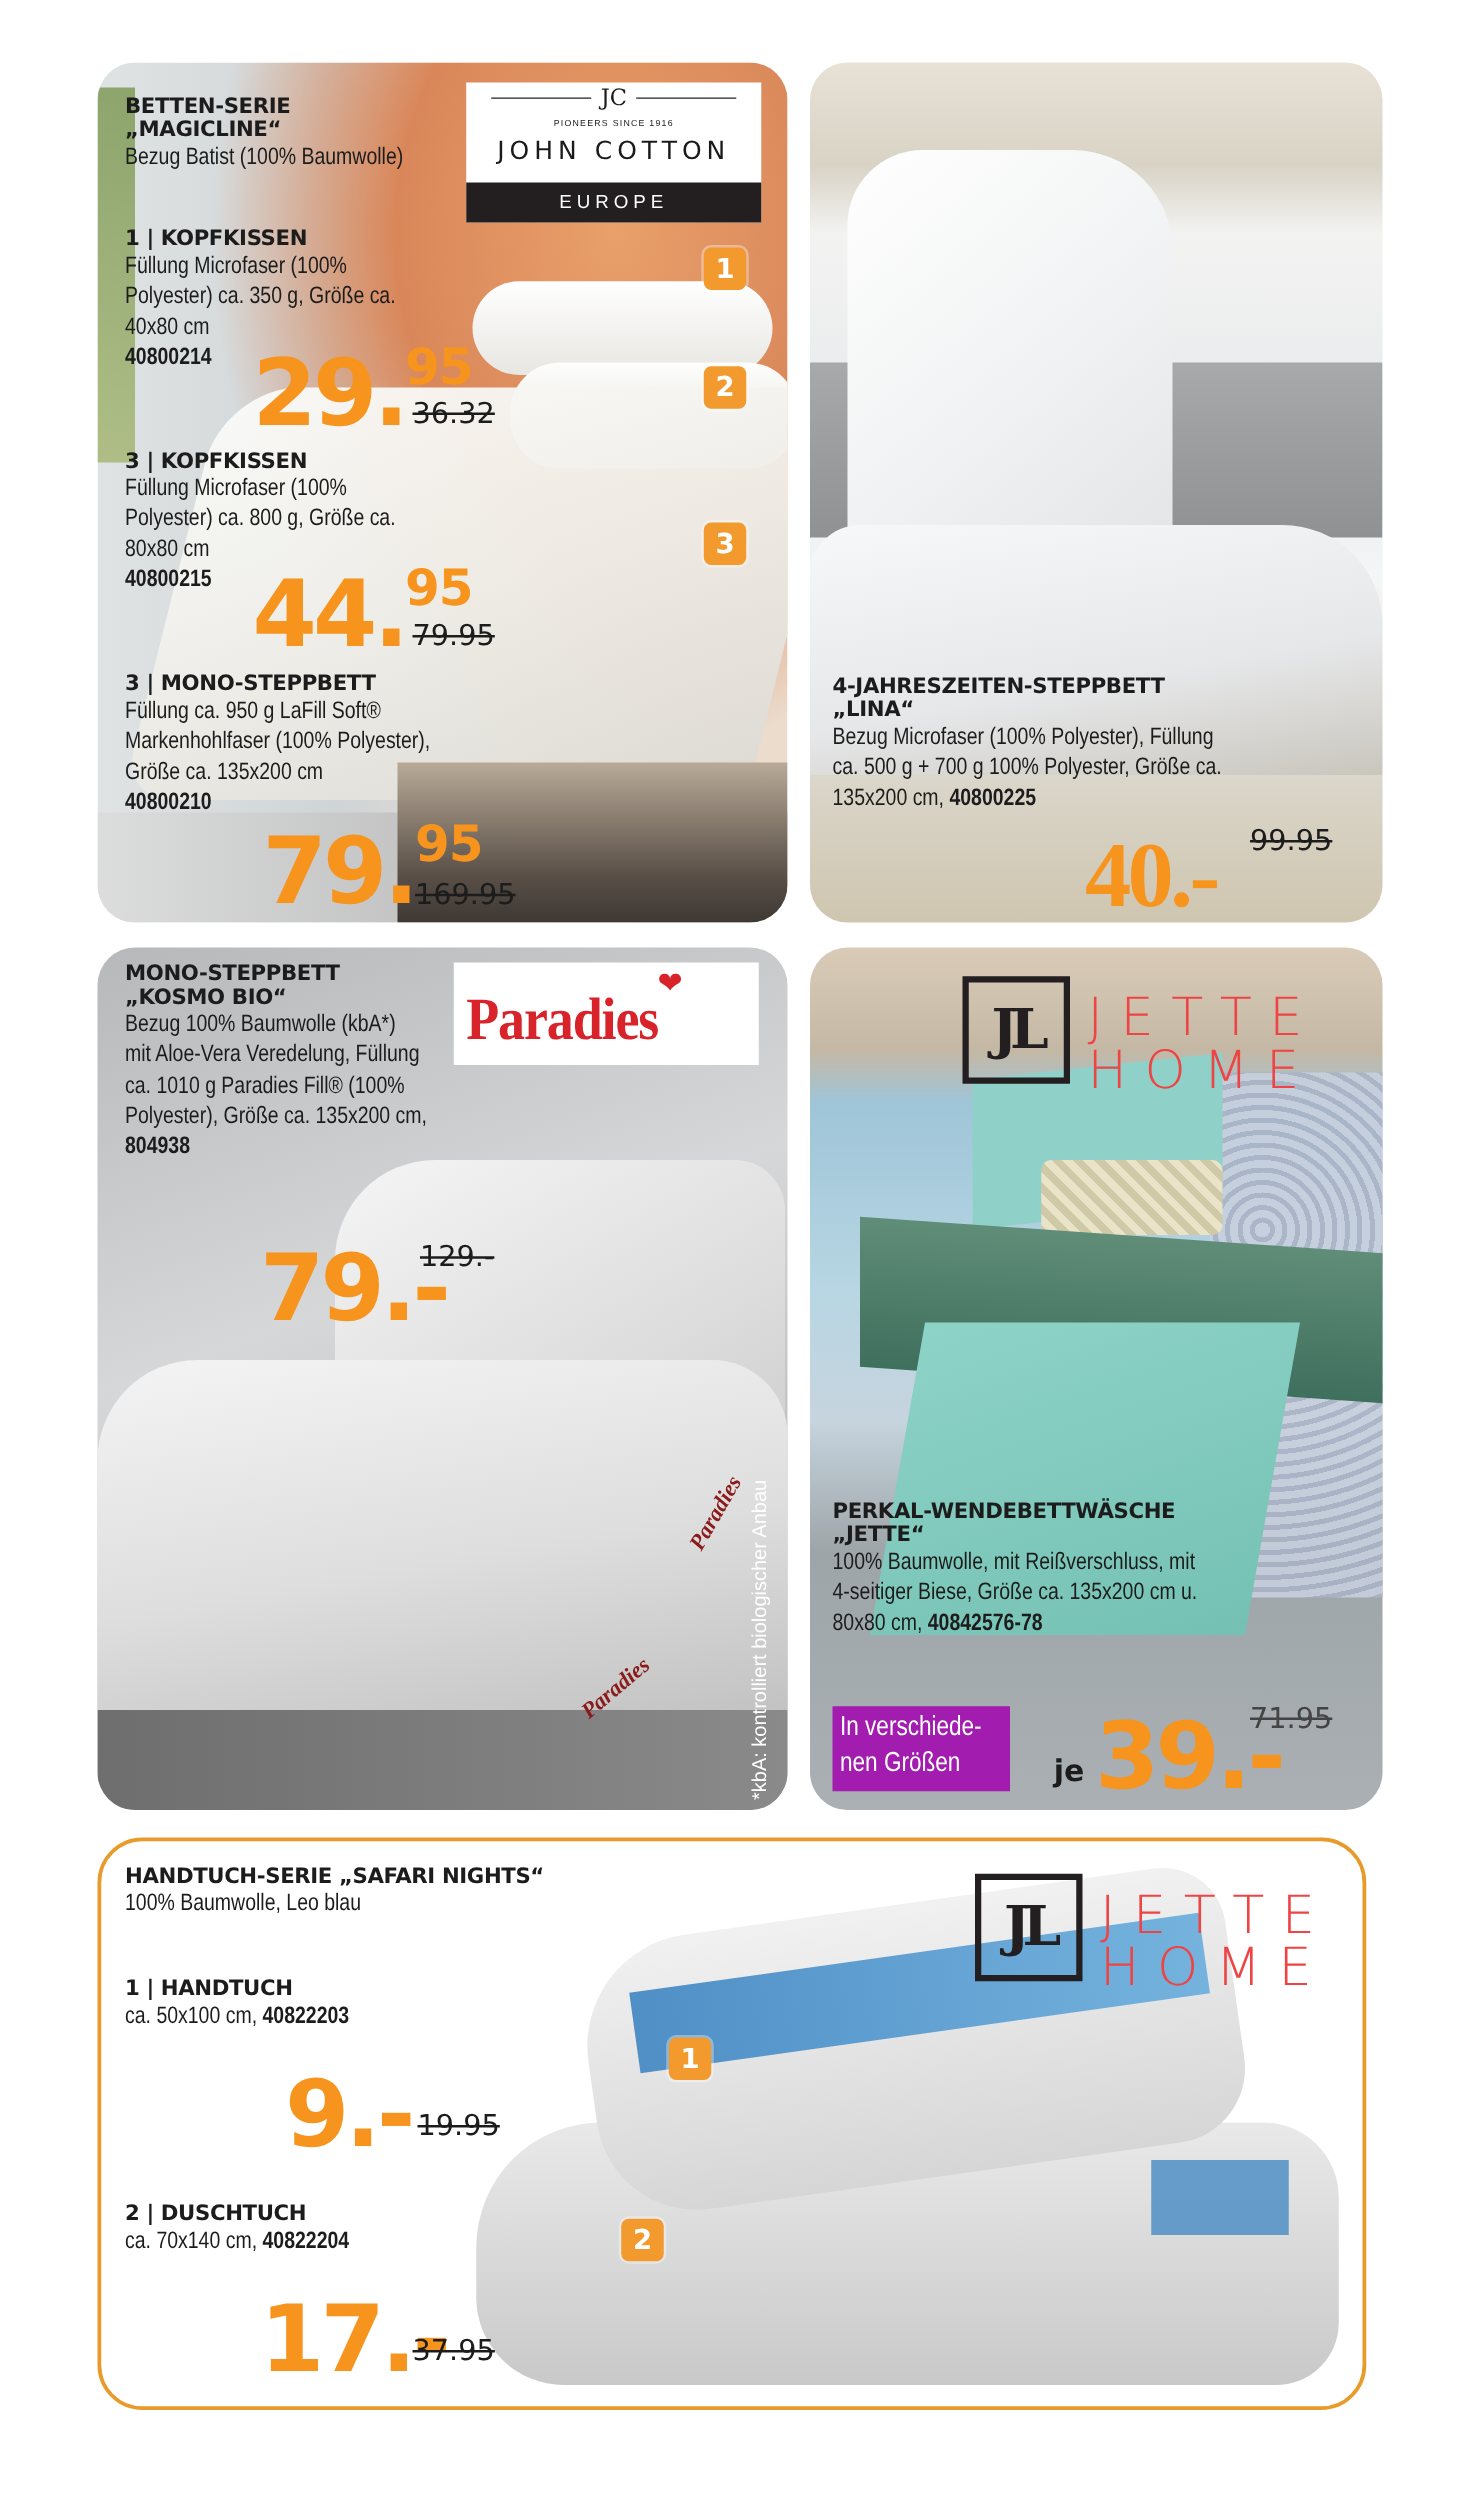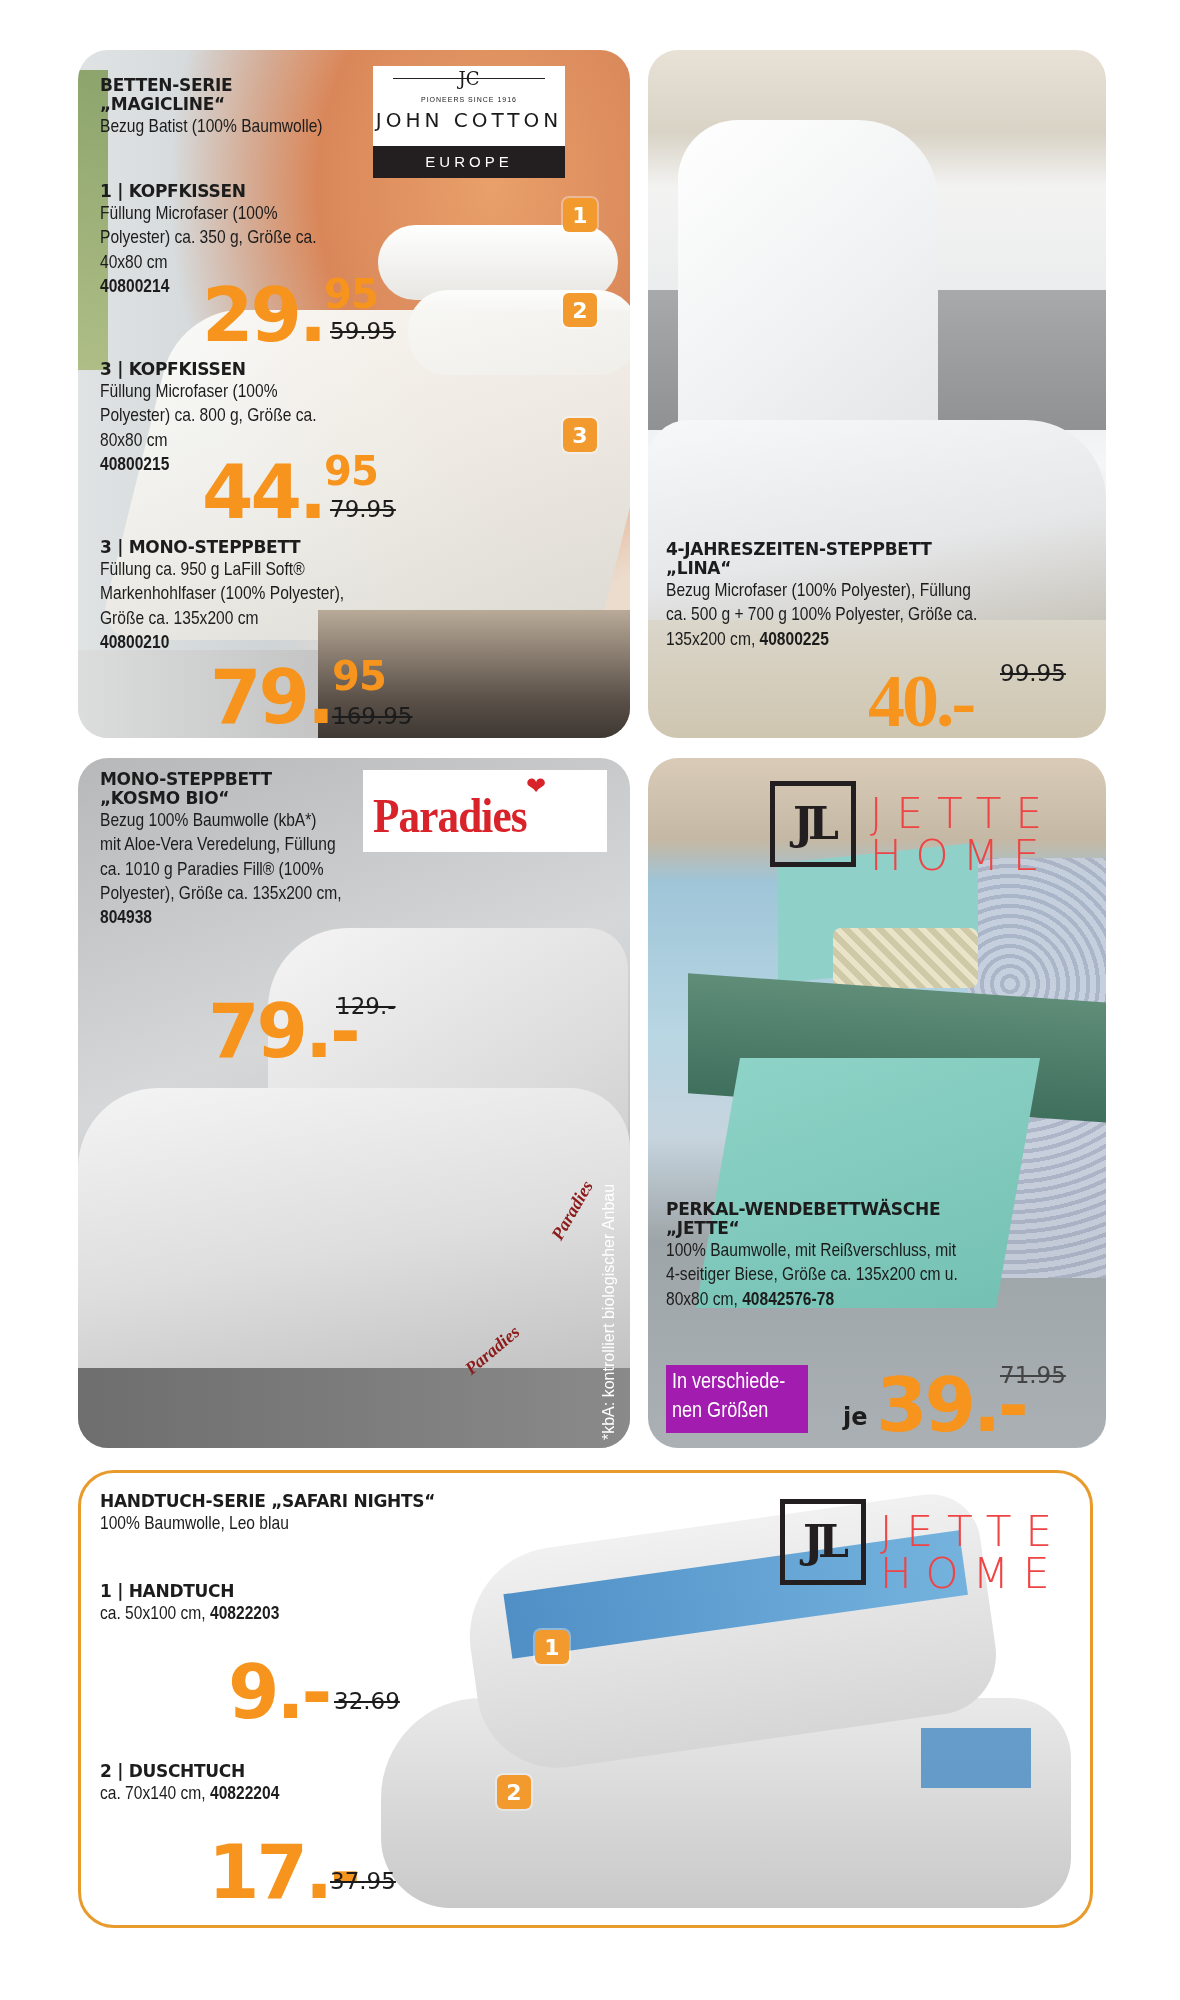--- a/index.html
+++ b/index.html
@@ -65,21 +65,21 @@
   .art { font-weight: bold; }
 
   .price { position: absolute; z-index: 4; font-family: "DejaVu Sans", sans-serif; font-weight: bold; color: #f7941d; line-height: 1; white-space: nowrap; }
   .price .main { font-size: 74px; letter-spacing: -3px; }
   .price .cents { font-size: 40px; vertical-align: top; position: relative; top: -4px; letter-spacing: -1px; }
   .old { position: absolute; z-index: 4; font-family: "DejaVu Sans", sans-serif; font-size: 23px; color: #1c1c1c; text-decoration: line-through; white-space: nowrap; }
 
   .badge { position: absolute; z-index: 4; width: 34px; height: 34px; border-radius: 6px; background: #f29a2e; color: #fff;
            font-family: "DejaVu Sans", sans-serif; font-weight: bold; font-size: 22px; display: flex; align-items: center; justify-content: center; box-shadow: 0 0 0 2px rgba(255,255,255,.35); }
 
-  .logo-jc { position: absolute; z-index: 4; left: 373px; top: 66px; width: 192px; height: 112px; background: #fff; }
+  .logo-jc { position: absolute; z-index: 4; left: 373px; top: 66px; width: 236px; height: 112px; background: #fff; }
   .logo-jc .mono { position: absolute; left: 0; right: 0; top: 2px; text-align: center; font-family: "DejaVu Serif", serif; font-size: 18px; }
   .logo-jc .line { position: absolute; top: 12px; height: 1px; background: #222; width: 80px; }
   .logo-jc .tag { position: absolute; left: 0; right: 0; top: 30px; text-align: center; font-size: 7px; letter-spacing: 1px; }
   .logo-jc .name { position: absolute; left: 0; right: 0; top: 42px; text-align: center; font-size: 20px; letter-spacing: 4px; font-family: "DejaVu Sans", sans-serif; }
   .logo-jc .bar { position: absolute; left: 0; right: 0; bottom: 0; height: 32px; background: #231f20; color: #fff; text-align: center; line-height: 32px; font-size: 15px; letter-spacing: 4px; }
 
   .logo-paradies { position: absolute; z-index: 4; left: 363px; top: 770px; width: 244px; height: 82px; background: #fff; }
   .logo-paradies .word { position: absolute; left: 10px; top: 18px; font-family: "Liberation Serif", serif; font-weight: bold; font-size: 48px; color: #d9232a; letter-spacing: -1px; transform: scaleX(.9); transform-origin: left; }
   .logo-paradies .heart { position: absolute; left: 163px; top: 2px; color: #d9232a; font-size: 24px; }
 
@@ -120,21 +120,21 @@
 </div>
 
 <div class="text-block" style="left:100px; top:182px;">
   <div class="h">1 | KOPFKISSEN</div>
   <div class="b"><span class="cond">Füllung Microfaser (100%</span></div>
   <div class="b"><span class="cond">Polyester) ca. 350 g, Größe ca.</span></div>
   <div class="b"><span class="cond">40x80 cm</span></div>
   <div class="b art"><span class="cond">40800214</span></div>
 </div>
 <div class="price" style="left:202px; top:278px;"><span class="main">29.</span><span class="cents">95</span></div>
-<div class="old" style="left:330px; top:318px;">59.95</div>
+<div class="old" style="left:330px; top:318px;">36.32</div>
 
 <div class="text-block" style="left:100px; top:360px;">
   <div class="h">3 | KOPFKISSEN</div>
   <div class="b"><span class="cond">Füllung Microfaser (100%</span></div>
   <div class="b"><span class="cond">Polyester) ca. 800 g, Größe ca.</span></div>
   <div class="b"><span class="cond">80x80 cm</span></div>
   <div class="b art"><span class="cond">40800215</span></div>
 </div>
 <div class="price" style="left:202px; top:455px;"><span class="main">44.</span><span class="cents">95</span></div>
 <div class="old" style="left:330px; top:496px;">79.95</div>
@@ -239,21 +239,21 @@
 </div>
 <div class="text-block" style="left:100px; top:1492px;">
   <div class="h">HANDTUCH-SERIE „SAFARI NIGHTS“</div>
   <div class="b"><span class="cond">100% Baumwolle, Leo blau</span></div>
 </div>
 <div class="text-block" style="left:100px; top:1582px;">
   <div class="h">1 | HANDTUCH</div>
   <div class="b"><span class="cond"><span>ca. 50x100 cm, </span><b>40822203</b></span></div>
 </div>
 <div class="price" style="left:228px; top:1655px;"><span class="main">9.-</span></div>
-<div class="old" style="left:334px; top:1688px;">32.69</div>
+<div class="old" style="left:334px; top:1688px;">19.95</div>
 
 <div class="text-block" style="left:100px; top:1762px;">
   <div class="h">2 | DUSCHTUCH</div>
   <div class="b"><span class="cond"><span>ca. 70x140 cm, </span><b>40822204</b></span></div>
 </div>
 <div class="price" style="left:208px; top:1835px;"><span class="main">17.-</span></div>
 <div class="old" style="left:330px; top:1868px;">37.95</div>
 
 <div class="badge" style="left:535px; top:1630px;">1</div>
 <div class="badge" style="left:497px; top:1775px;">2</div>

